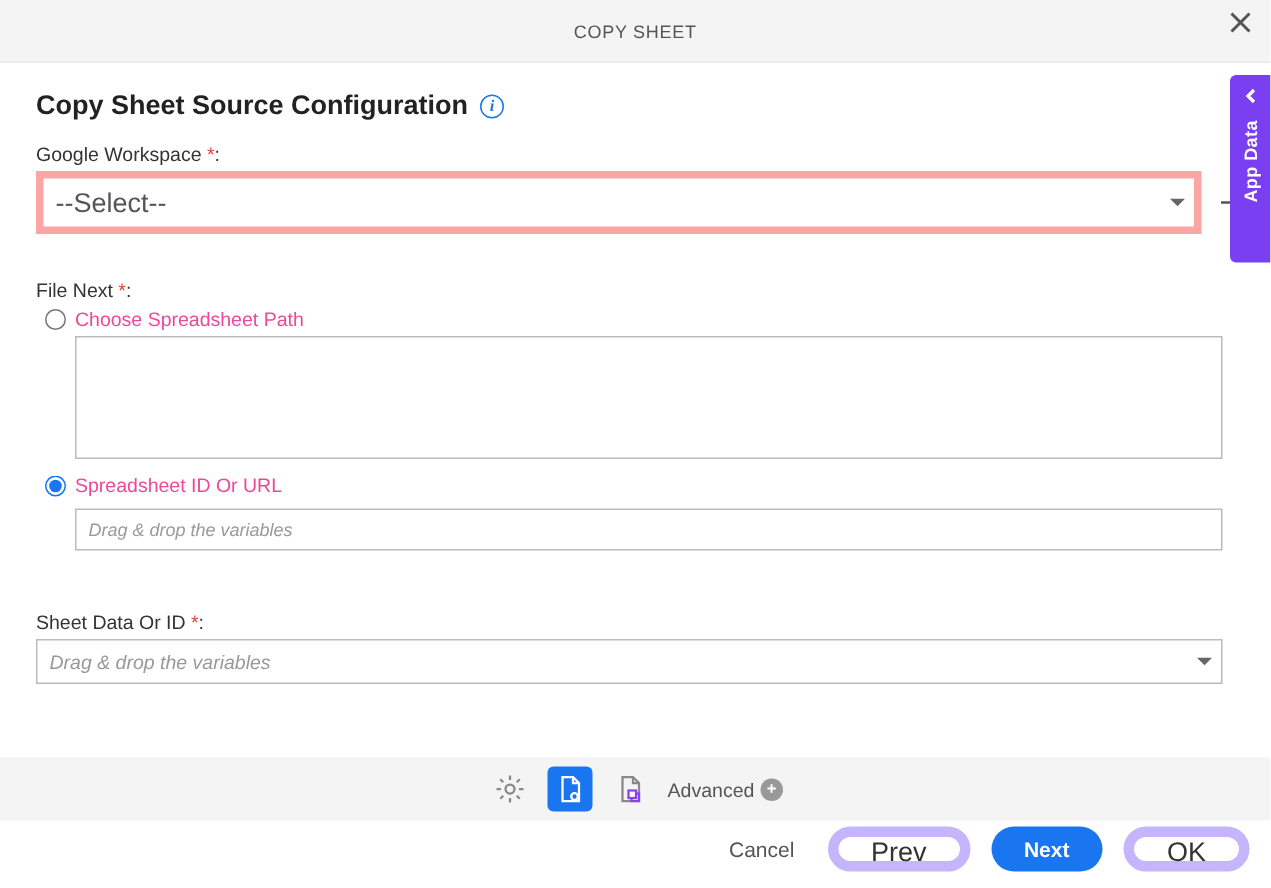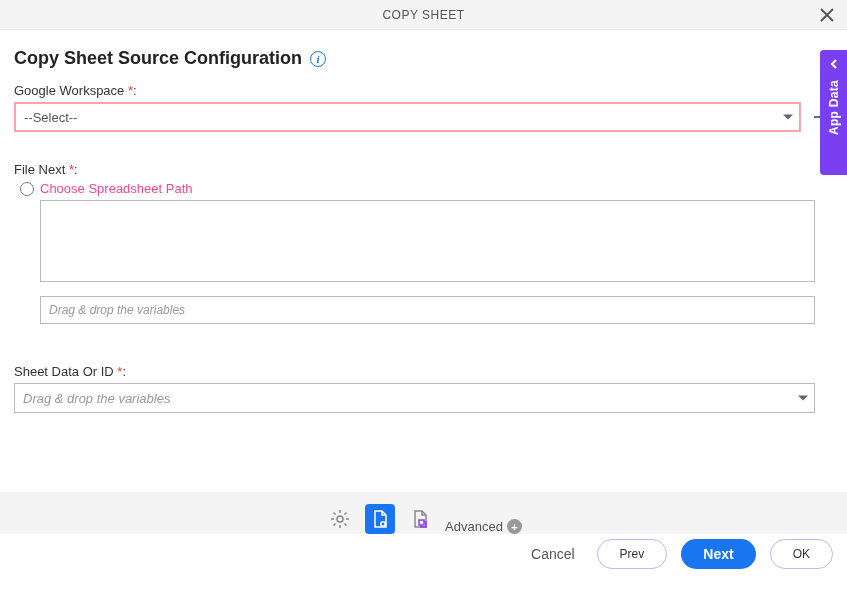--- a/index.html
+++ b/index.html
@@ -8,21 +8,21 @@
     font-size: 14px;
     color: #333;
     background: #fff;
     width: 847px;
     height: 592px;
     position: relative;
     overflow: hidden;
   }
   .header {
     background: #f4f4f4;
-    height: 30px;
+    height: 42px;
     display: flex;
     align-items: center;
     justify-content: center;
     position: relative;
     border-bottom: 1px solid #e8e8e8;
   }
   .header-title {
     font-size: 12px;
     letter-spacing: 0.5px;
     color: #555;
@@ -34,21 +34,21 @@
     top: 5px;
     width: 20px;
     height: 20px;
     cursor: pointer;
     display: flex;
     align-items: center;
     justify-content: center;
   }
   .close-btn svg { width: 14px; height: 14px; stroke: #555; stroke-width: 2; }
   .main {
-    padding: 18px 14px 0 14px;
+    padding: 18px 14px 0 24px;
     position: relative;
   }
   .page-title-row {
     display: flex;
     align-items: center;
     gap: 8px;
     margin-bottom: 14px;
   }
   .page-title {
     font-size: 18px;
@@ -74,27 +74,27 @@
     display: block;
   }
   .req { color: #d43; }
   .select-row {
     display: flex;
     align-items: center;
     gap: 8px;
   }
   .select-box {
     flex: 1;
-    border: 2px solid #fca5a5;
-    height: 30px;
+    border: 5px solid #fca5a5;
+    height: 42px;
     background: #fff;
     display: flex;
     align-items: center;
     padding: 0 8px;
-    font-size: 13px;
+    font-size: 18px;
     color: #555;
     cursor: pointer;
     position: relative;
   }
   .select-box .caret {
     position: absolute;
     right: 6px;
     top: 50%;
     transform: translateY(-50%);
     width: 0; height: 0;
@@ -184,26 +184,26 @@
     writing-mode: vertical-rl;
     transform: rotate(180deg);
     color: #fff;
     font-size: 12px;
     font-weight: 600;
     margin-top: 10px;
     letter-spacing: 0.3px;
   }
   .toolbar {
     position: absolute;
-    bottom: 58px;
+    bottom: 45px;
     left: 0; right: 0;
     height: 42px;
     background: #f4f4f4;
     display: flex;
-    align-items: flex-end;
+    align-items: center;
     justify-content: center;
     gap: 10px;
   }
   .tool-icon {
     width: 30px; height: 30px;
     display: flex; align-items: center; justify-content: center;
     border-radius: 4px;
     cursor: pointer;
   }
   .tool-icon.active {
@@ -222,44 +222,44 @@
     width: 15px; height: 15px;
     border-radius: 50%;
     background: #999;
     color: #fff;
     display: flex; align-items: center; justify-content: center;
     font-size: 11px;
     font-weight: 700;
   }
   .footer {
     position: absolute;
-    bottom: 16px;
+    bottom: 4px;
     left: 0; right: 0;
     height: 45px;
     display: flex;
     align-items: center;
     justify-content: flex-end;
     gap: 14px;
     padding-right: 14px;
   }
   .btn-text {
     background: none;
     border: none;
     font-size: 14px;
     color: #555;
     cursor: pointer;
     padding: 6px 8px;
   }
   .btn-outline {
-    border: 1px solid #c4b5fd;
+    border: 7px solid #c4b5fd;
     background: #fff;
     border-radius: 16px;
     height: 30px;
     padding: 0 22px;
-    font-size: 12px;
+    font-size: 18px;
     color: #333;
     cursor: pointer;
   }
   .btn-primary {
     border: none;
     background: #1976f0;
     color: #fff;
     border-radius: 16px;
     height: 30px;
     padding: 0 22px;
@@ -307,20 +307,24 @@
 
   <div class="field-group">
     <label class="field-label">
       <span>File Next </span><span class="req">*</span><span>:</span>
     </label>
     <div class="radio-row">
       <input type="radio" name="fp" style="">
       <span class="radio-label">Choose Spreadsheet Path</span>
     </div>
     <div class="textarea-box"></div>
+    <div class="radio-row">
+      <input type="radio" name="fp" checked="" style="">
+      <span class="radio-label">Spreadsheet ID Or URL</span>
+    </div>
     <input class="text-input" type="text" placeholder="Drag &amp; drop the variables" style="">
   </div>
 
   <div class="field-group">
     <label class="field-label">
       <span>Sheet Data Or ID </span><span class="req">*</span><span>:</span>
     </label>
     <div class="select-box2">
       <span>Drag &amp; drop the variables</span>
       <span class="caret"></span>

